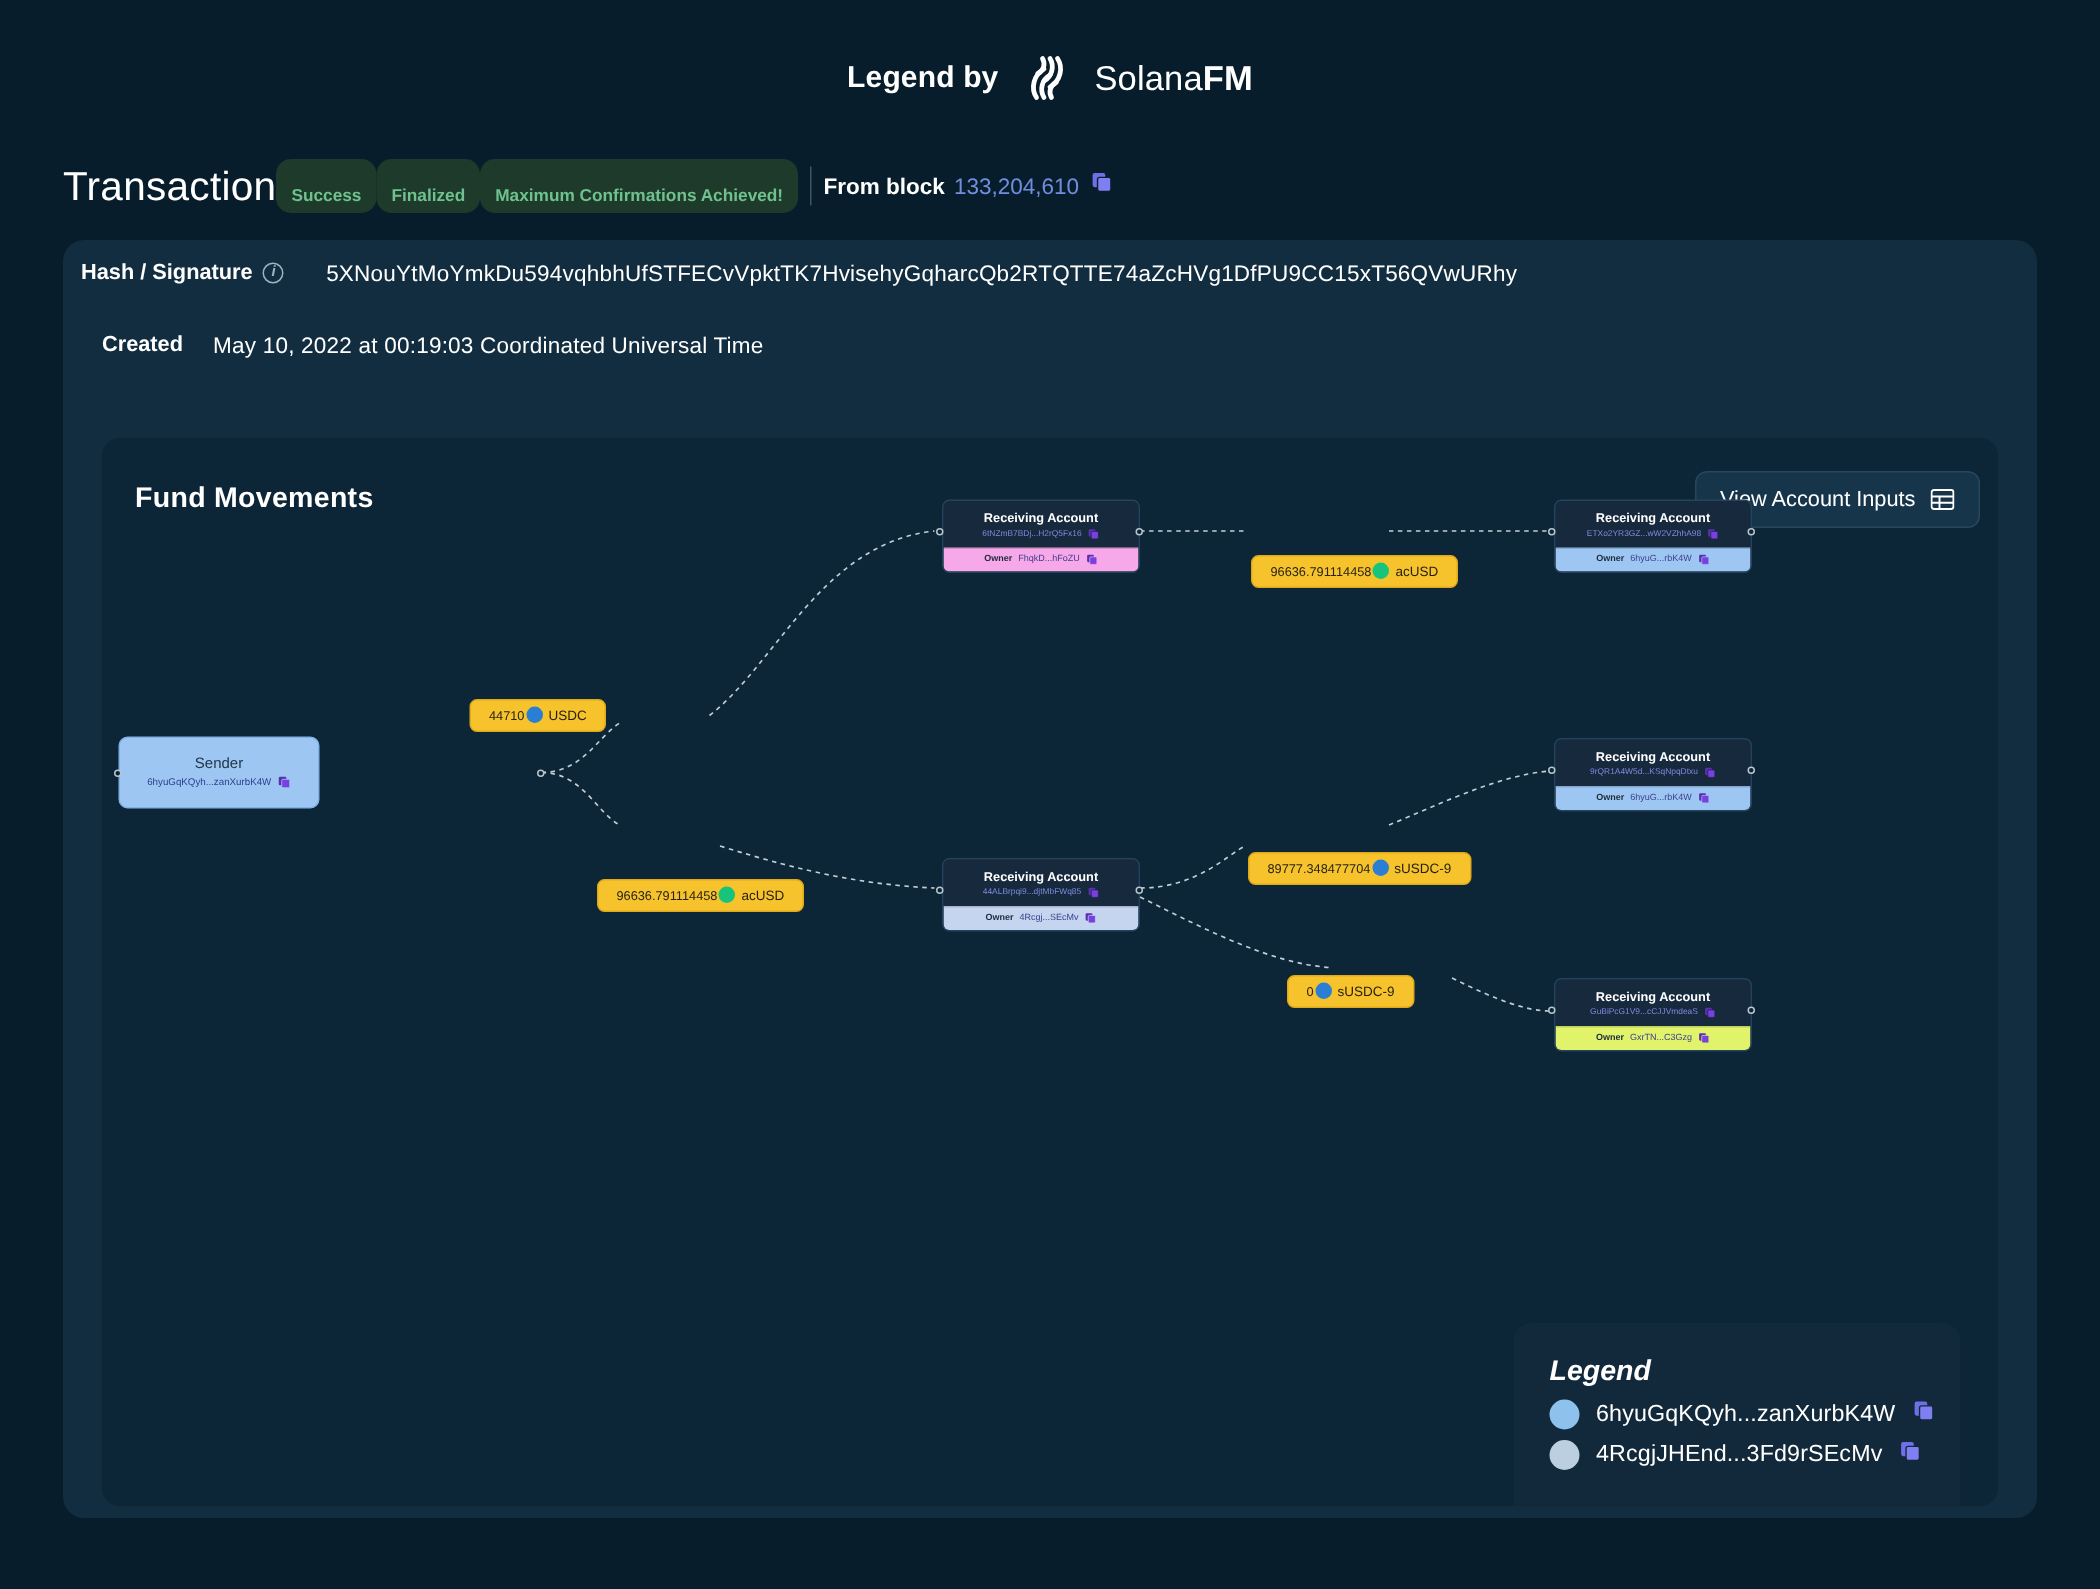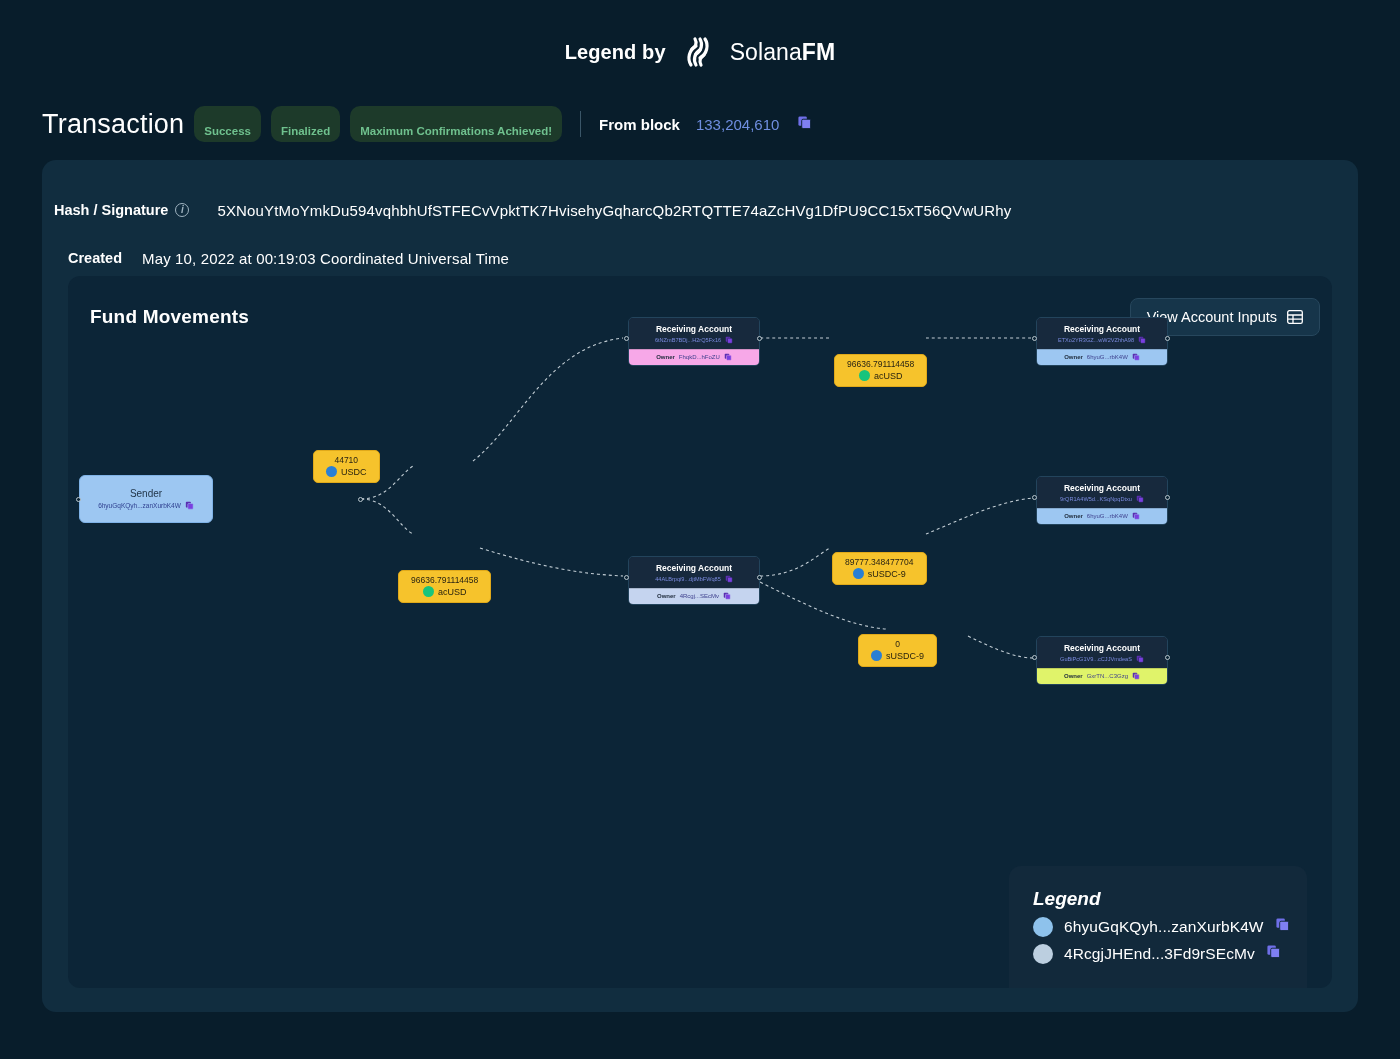--- a/index.html
+++ b/index.html
@@ -22,21 +22,20 @@
   }
   .powered-text { font-size: 20px; font-weight: bold; letter-spacing: .1px; }
   .fm-logo { width: 40px; height: 40px; display: block; }
   .fm-name { font-size: 23px; letter-spacing: .1px; }
   .fm-name b { font-weight: bold; }
 
   
   .title-row {
     display: flex;
     align-items: center;
-    gap: 10px;
     padding: 0 0 0 42px;
     height: 40px;
   }
   .page-title { font-size: 27px; font-weight: 400; letter-spacing: .2px; }
   .badge {
     background: #1d3a2a;
     color: #6fc18e;
     font-size: 11.5px;
     font-weight: bold;
     border-radius: 10px;
@@ -56,36 +55,36 @@
     left: 42px; top: 160px;
     width: 1316px; height: 852px;
     background: #112d3f;
     border-radius: 14px;
   }
   .meta-row {
     display: flex; align-items: center;
     padding-left: 26px;
     height: 26px;
   }
-  .meta-row.first { margin-top: 37px; padding-left: 12px; }
+  .meta-row.first { margin-top: 9px; padding-left: 12px; }
   .meta-row.second { margin-top: 22px; }
   .meta-label { font-size: 14.5px; font-weight: bold; }
   .info-icon {
     width: 14px; height: 14px; border: 1.4px solid #9fb3c0;
     border-radius: 50%; margin-left: 7px;
     font-size: 10px; line-height: 12px; text-align: center;
     color: #9fb3c0; font-style: italic; font-weight: bold;
   }
   .meta-value { font-size: 15px; margin-left: 28px; letter-spacing: .15px; }
   .meta-value.created { margin-left: 20px; }
 
   
   .graph-card {
     position: absolute;
-    left: 26px; top: 116px;
+    left: 26px; top: 132px;
     width: 1264px; height: 712px;
     background: #0c2537;
     border-radius: 12px;
     overflow: hidden;
   }
   .graph-header {
     display: flex; align-items: center; justify-content: space-between;
     padding: 22px 12px 0 22px;
   }
   .graph-title { font-size: 19px; font-weight: bold; letter-spacing: .2px; }
@@ -143,21 +142,21 @@
   }
   .owner-label { font-size: 6px; font-weight: bold; color: #1d2a3a; }
   .owner-addr { font-size: 6px; color: #3d3f8c; }
 
   
   .amt-node {
     background: #f6c32c;
     border: 1px solid #e0a91a;
     border-radius: 5px;
     padding: 4px 12px 5px;
-    display: flex; flex-direction: column; align-items: center; gap: 1px;
+    display: flex; flex-direction: row; align-items: center; gap: 1px;
     min-width: 60px;
   }
   .amt-value { font-size: 8.5px; color: #2a2413; }
   .amt-token-row { display: flex; align-items: center; gap: 4px; }
   .token-dot {
     width: 11px; height: 11px; border-radius: 50%;
     display: block;
   }
   .amt-token { font-size: 9px; color: #241f0e; }
 

